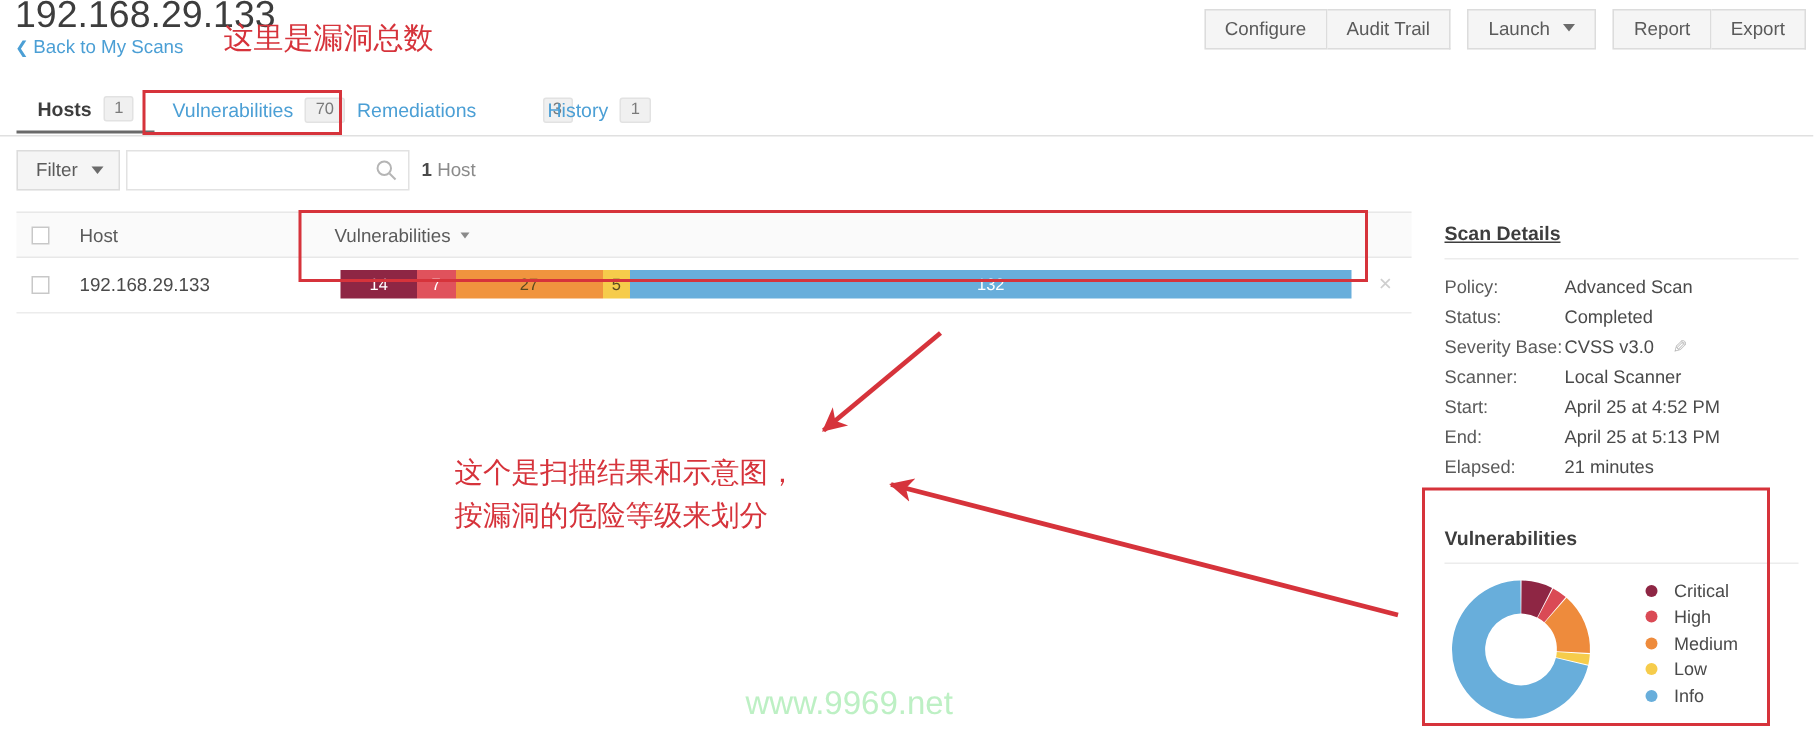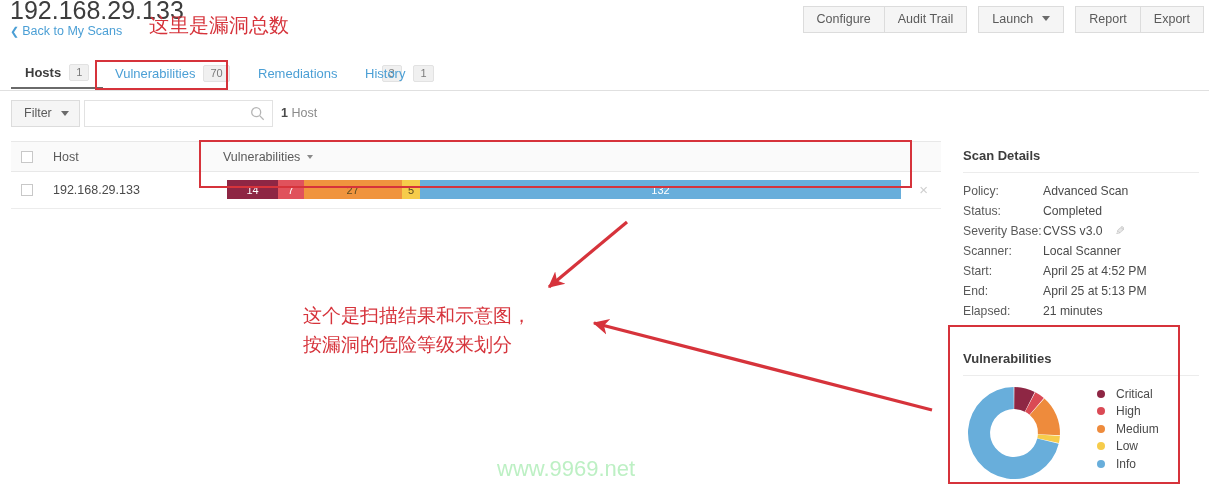--- a/index.html
+++ b/index.html
@@ -260,20 +260,21 @@
   #scan-details {
     position: absolute;
     left: 963px; top: 148px;
     width: 236px;
   }
   #sd-title {
     font-size: 13px;
     font-weight: bold;
     color: #3d3d3d;
     margin-bottom: 9px;
+    text-decoration: underline;
   }
   #sd-rule {
     border-top: 1px solid #ececec;
     margin-bottom: 8px;
   }
   .sd-row {
     display: flex;
     font-size: 12.2px;
     line-height: 20px;
     color: #4a4a4a;
@@ -406,21 +407,21 @@
 
 <div id="tabbar">
   <div class="tab active" style="left:11px;">
     <span>Hosts</span>
     <span class="badge">1</span>
   </div>
   <div class="tab inactive" style="left:101px;">
     <span>Vulnerabilities</span>
     <span class="badge">70</span>
   </div>
-  <div class="tab inactive" style="left:244px;gap:44px;">
+  <div class="tab inactive" style="left:224px;gap:44px;">
     <span>Remediations</span>
     <span class="badge">3</span>
   </div>
   <div class="tab inactive" style="left:351px;">
     <span>History</span>
     <span class="badge">1</span>
   </div>
 </div>
 
 <div id="filterbar">

